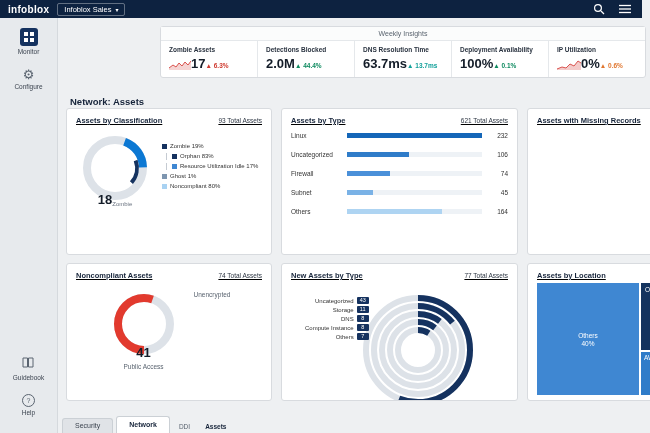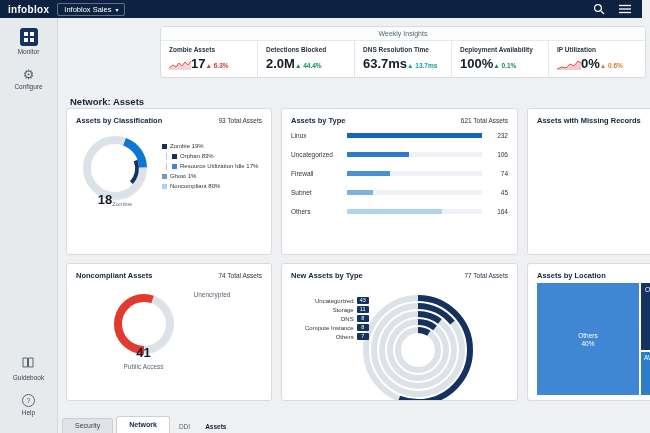--- a/index.html
+++ b/index.html
@@ -42,21 +42,21 @@
   .kpi-value{font-size:13px;font-weight:bold;color:#131c28;line-height:1;}
   .kpi-delta{font-size:6.5px;font-weight:bold;padding-bottom:1px;white-space:nowrap;}
   .spark{flex:none;}
 
   
   .section-title{position:absolute;left:70px;top:90px;font-size:9.5px;font-weight:bold;color:#16243a;}
   .grid{position:absolute;left:66px;top:108px;display:grid;
         grid-template-columns:206px 237px 237px;grid-template-rows:147px 138px;gap:8px 9px;}
   .card{background:#fff;border:1px solid #d8dbdf;border-radius:3px;padding:7px 9px;
         position:relative;overflow:hidden;box-sizing:border-box;}
-  .card-head{display:flex;justify-content:space-between;align-items:baseline;margin-bottom:3px;}
+  .card-head{display:flex;justify-content:space-between;align-items:baseline;margin-bottom:3px;text-decoration:underline;}
   .card-title{font-size:7.5px;font-weight:bold;color:#16243a;}
   .card-total{font-size:6.5px;color:#2a3340;white-space:nowrap;}
 
   
   .cls-body{display:flex;gap:8px;align-items:center;margin-top:4px;}
   .donut-wrap{position:relative;width:78px;height:78px;flex:none;}
   .donut-center{position:absolute;inset:0;display:flex;flex-direction:row;align-items:flex-end;
                 justify-content:center;pointer-events:none;}
   .dc-val{font-size:13px;font-weight:bold;color:#131c28;line-height:1.1;}
   .dc-lab{font-size:6px;color:#6a7380;}

